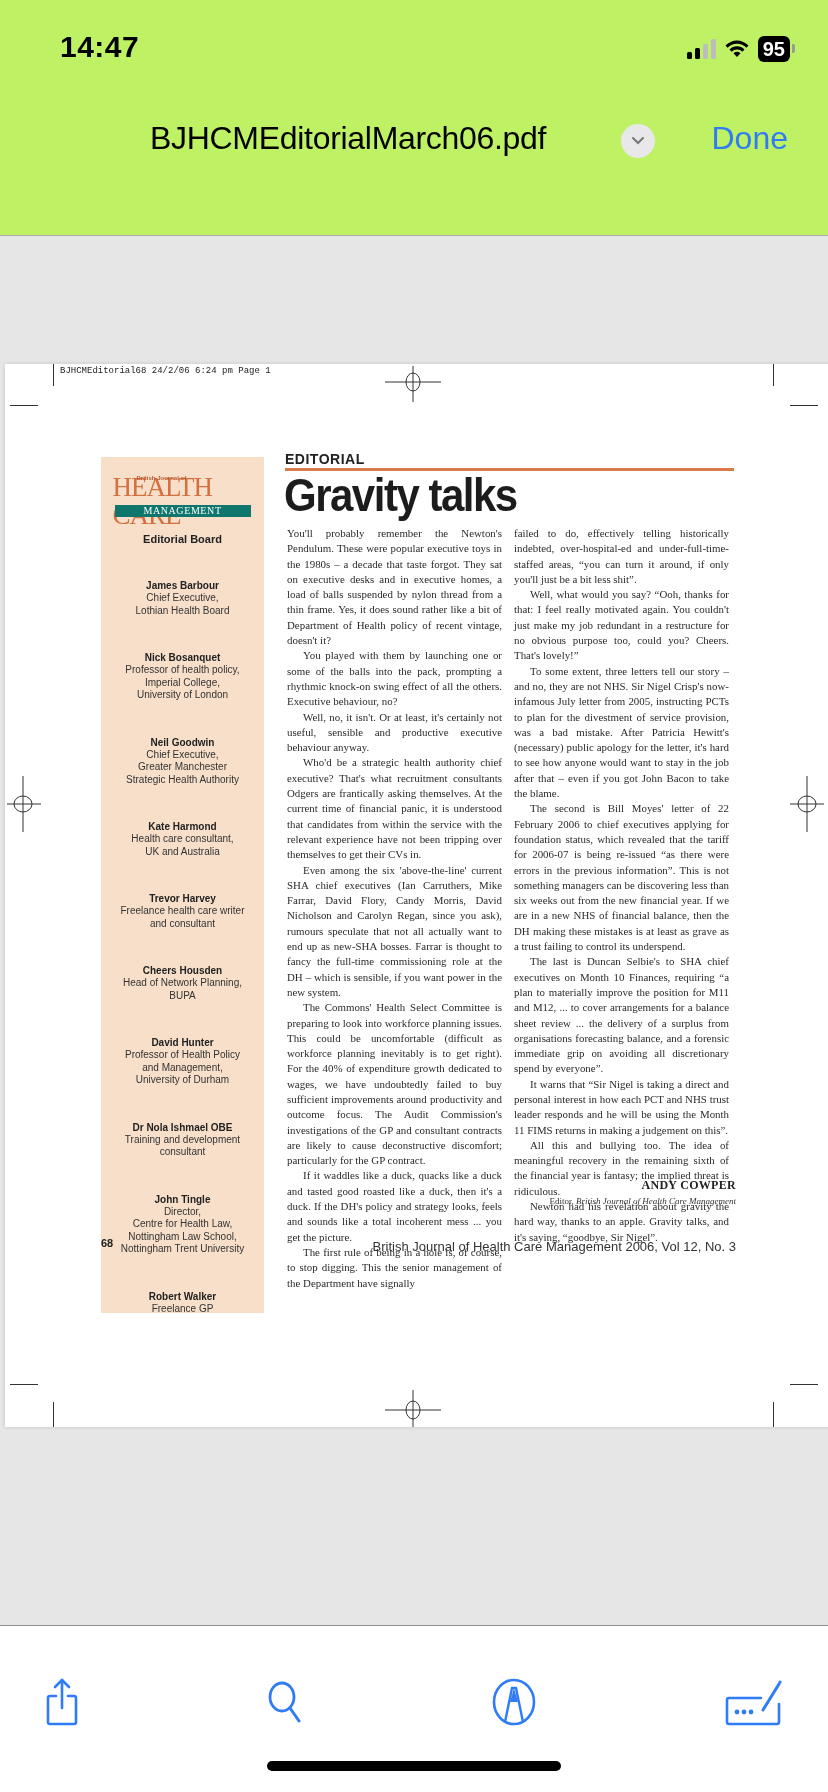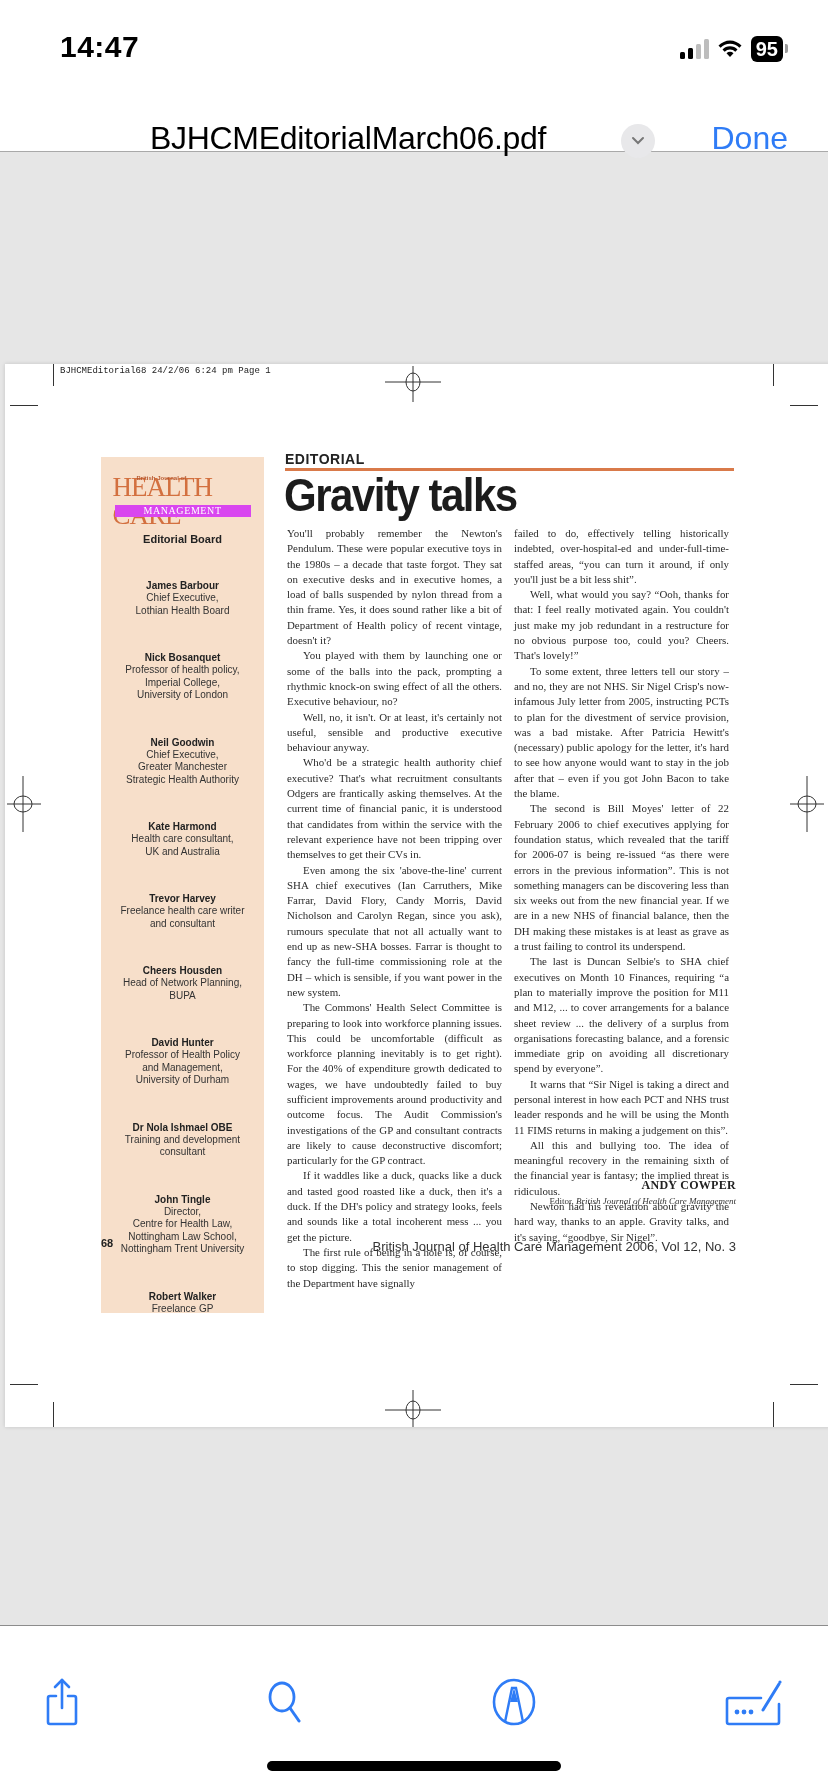--- a/index.html
+++ b/index.html
@@ -1,22 +1,22 @@
 <!DOCTYPE html>
 <html><head>
 <meta charset="utf-8">
 <style>
   * { box-sizing: border-box; margin: 0; padding: 0; }
   html, body { width: 828px; height: 1792px; overflow: hidden; background: #e6e6e6; }
   body { position: relative; font-family: "Liberation Sans", sans-serif; }
 
   
-  .topbar { position: absolute; left: 0; top: 0; width: 828px; height: 152px; background: #ffffff; border-bottom: 1px solid #a9a9a9; }
+  .topbar { position: absolute; left: 0; top: 0; width: 828px; height: 236px; background: #bef264; border-bottom: 1px solid #a9a9a9; }
   .time { position: absolute; left: 60px; top: 30px; font-size: 30px; font-weight: bold; color: #000; letter-spacing: 0.5px; }
-  .status-icons { position: absolute; right: 45px; top: 36px; display: flex; align-items: center; gap: 8px; text-align: right; }
+  .status-icons { position: absolute; right: 38px; top: 36px; display: flex; align-items: center; gap: 8px; text-align: right; }
   .signal { display: flex; align-items: flex-end; gap: 3px; height: 20px; }
   .signal span { width: 5px; background: #000; border-radius: 1.5px; }
   .signal span.dim { background: #bdbdbd; }
   .battery { background: #000; color: #fff; font-size: 20px; font-weight: bold; border-radius: 6px; padding: 1px 5px; line-height: 24px; position: relative; }
   .battery::after { content: ""; position: absolute; right: -5px; top: 8px; width: 3px; height: 9px; background: #9a9a9a; border-radius: 0 2px 2px 0; }
   .title-row { position: absolute; left: 0; top: 118px; width: 828px; height: 44px; }
   .doc-title { position: absolute; left: 150px; top: 2px; font-size: 32px; color: #000; font-weight: 500; letter-spacing: -0.3px; }
   .title-chevron { position: absolute; left: 621px; top: 6px; width: 34px; height: 34px; border-radius: 50%; background: #e8e8ea; display: flex; align-items: center; justify-content: center; }
   .done-btn { position: absolute; right: 40px; top: 2px; font-size: 32px; color: #2f7cf6; }
 
@@ -24,21 +24,21 @@
   .page { position: absolute; left: 5px; top: 364px; width: 826px; height: 1063px; background: #fff; box-shadow: 0 0 4px rgba(0,0,0,0.15); }
   .slug { position: absolute; left: 55px; top: 2px; font-family: "Liberation Mono", monospace; font-size: 9px; color: #222; }
   .crop { position: absolute; background: #333; }
   .reg { position: absolute; width: 56px; height: 40px; }
   .reg-v { position: absolute; width: 40px; height: 56px; }
 
   .sidebar { position: absolute; left: 96px; top: 93px; width: 163px; height: 856px; background: #f7dfca; text-align: center; color: #222; }
   .logo { position: relative; margin: 14px auto 0; width: 140px; height: 58px; }
   .logo-small { position: absolute; left: 24px; top: 4px; font-size: 6px; color: #b8582e; font-weight: bold; }
   .logo-main { position: absolute; left: 0; top: 2px; width: 140px; font-family: "Liberation Serif", serif; font-size: 27px; color: #d3703f; letter-spacing: -1px; text-align: left; line-height: 28px; }
-  .logo-bar { position: absolute; left: 2px; top: 34px; width: 136px; height: 12px; background: #d946ef; color: #fff; font-family: "Liberation Serif", serif; font-size: 10px; line-height: 12px; letter-spacing: 0.6px; }
+  .logo-bar { position: absolute; left: 2px; top: 34px; width: 136px; height: 12px; background: #0f766e; color: #fff; font-family: "Liberation Serif", serif; font-size: 10px; line-height: 12px; letter-spacing: 0.6px; }
   .board-title { font-size: 11px; font-weight: bold; margin-top: 4px; }
   .members { margin-top: 34px; }
   .member { margin-bottom: 13px; }
   .member .name { font-size: 10px; font-weight: bold; line-height: 13px; margin-top: 34px; }
   .member .role { font-size: 10px; line-height: 12.5px; color: #333; white-space: pre-line; }
 
   .kicker { position: absolute; left: 280px; top: 87px; font-size: 14px; font-weight: bold; letter-spacing: 0.5px; color: #222; }
   .rule { position: absolute; left: 280px; top: 104px; width: 449px; height: 3px; background: #d97a4a; }
   .headline { position: absolute; left: 279px; top: 106px; font-size: 42px; font-weight: bold; color: #1c1c1c; letter-spacing: -1.5px; transform: scaleY(1.08); transform-origin: top left; }
   .col { position: absolute; top: 162px; width: 215px; font-family: "Liberation Serif", serif; font-size: 10.9px; line-height: 15.3px; color: #2a2a2a; text-align: justify; hyphens: auto; }

